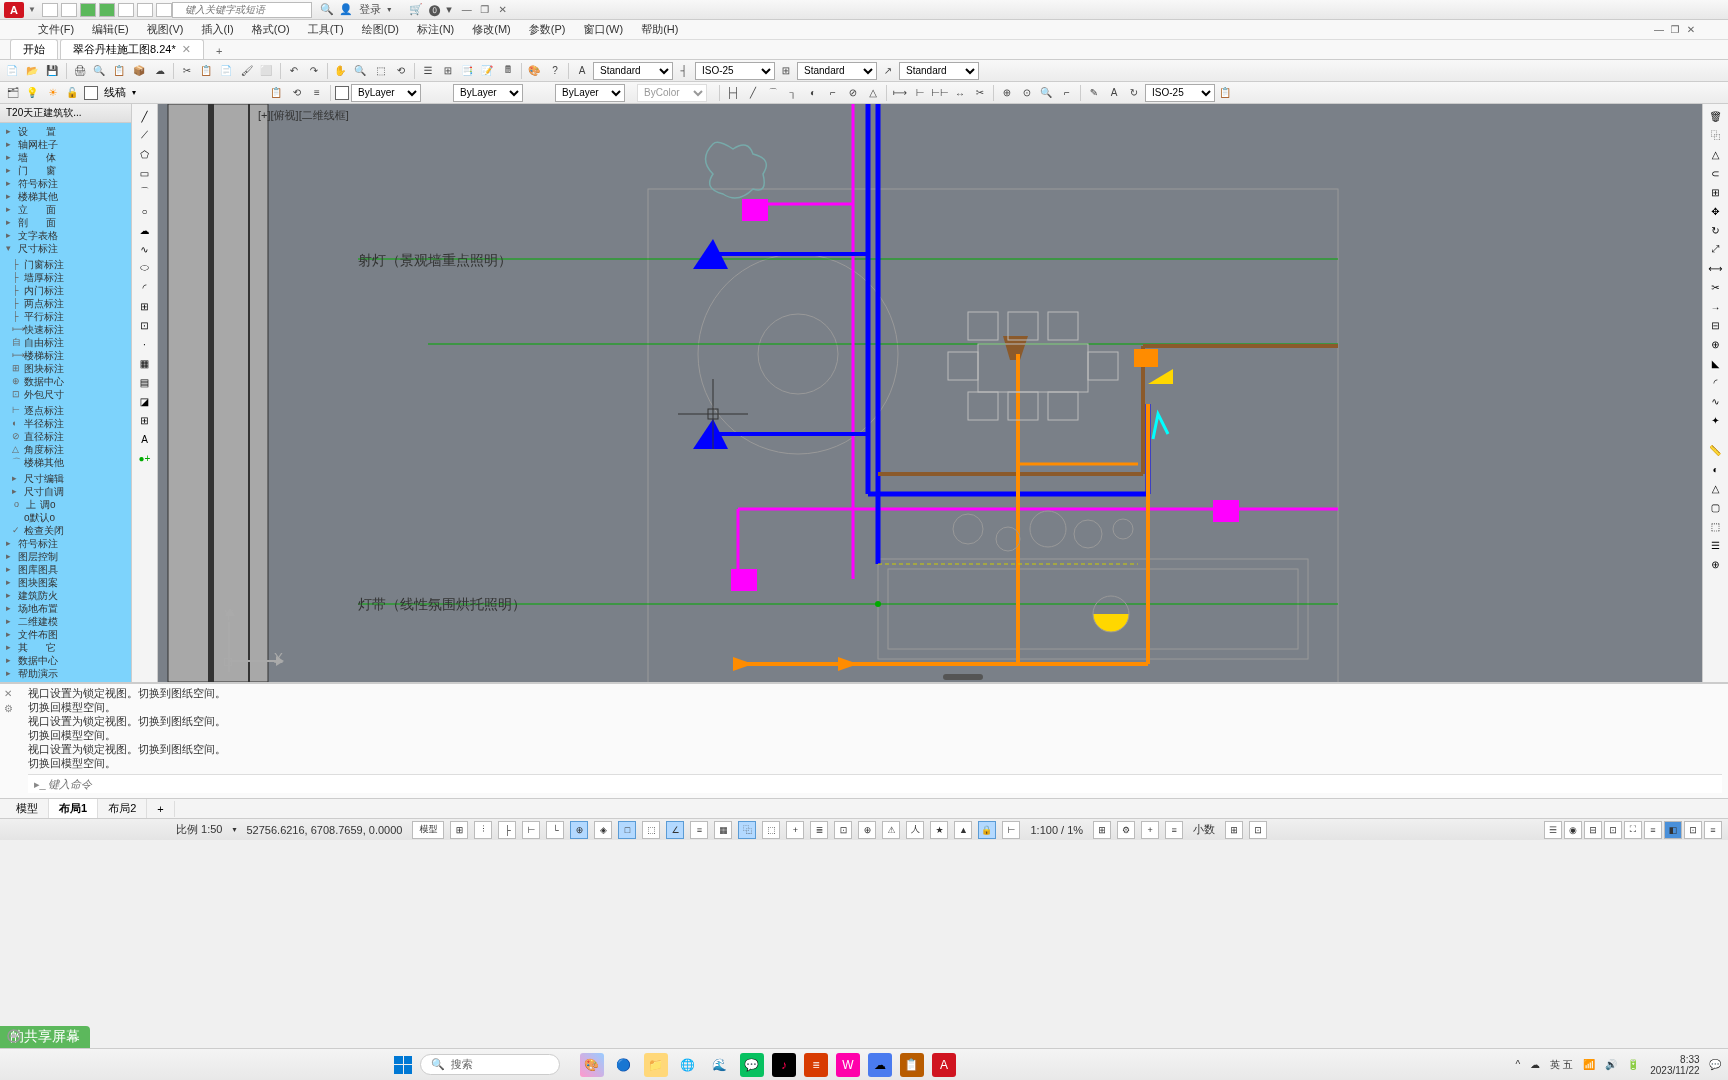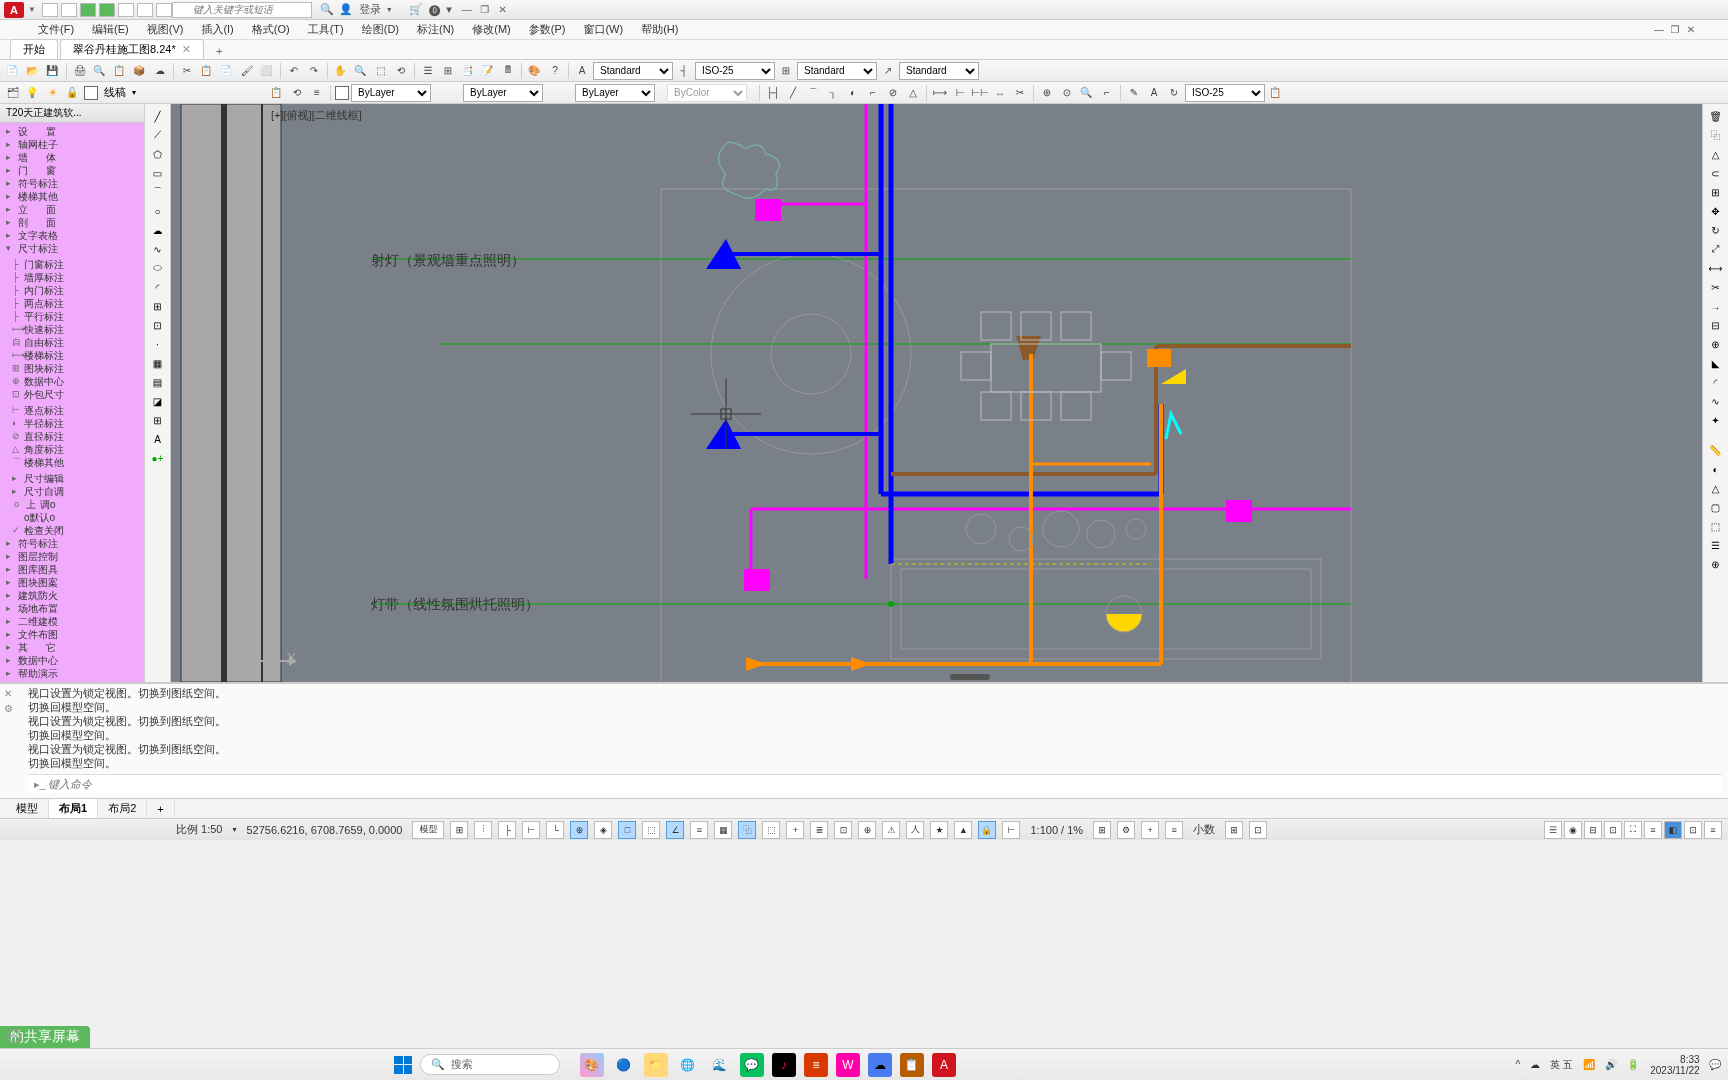--- a/index.html
+++ b/index.html
@@ -4,48 +4,48 @@
   <style>
     * { margin: 0; padding: 0; box-sizing: border-box; font-family: "Microsoft YaHei", sans-serif; }
     body { width: 1728px; height: 1080px; background: #f0f0f0; overflow: hidden; font-size: 11px; position: relative; }
     
     .titlebar { height: 20px; background: linear-gradient(#f8f8f8, #e8e8e8); display: flex; align-items: center; padding: 0 4px; border-bottom: 1px solid #ccc; }
     .app-logo { width: 20px; height: 16px; background: #d01420; color: #fff; font-weight: bold; display: flex; align-items: center; justify-content: center; font-size: 11px; border-radius: 2px; margin-right: 4px; }
     .titlebar-icons { display: flex; gap: 3px; margin-left: 6px; }
     .tb-icon { width: 16px; height: 14px; background: #fff; border: 1px solid #bbb; cursor: pointer; }
     .tb-icon.green { background: #5cb85c; }
     .title-center { flex: 1; text-align: center; color: #555; font-size: 10px; }
-    .search-box { width: 140px; height: 16px; border: 1px solid #bbb; font-size: 10px; padding: 0 20px; color: #999; font-style: italic; }
+    .search-box { width: 140px; height: 16px; border: 1px solid #bbb; font-size: 10px; padding: 0 12px; color: #999; font-style: italic; }
     .login-area { display: flex; gap: 6px; align-items: center; color: #555; padding: 0 8px; }
     .window-controls { display: flex; gap: 4px; }
     .win-ctrl { width: 14px; height: 14px; cursor: pointer; color: #666; font-size: 10px; display: flex; align-items: center; justify-content: center; }
     
     .menubar { height: 20px; background: #f8f8f8; display: flex; align-items: center; padding: 0 30px; gap: 2px; border-bottom: 1px solid #ddd; }
     .menu-item { padding: 2px 8px; cursor: pointer; color: #333; font-size: 11px; }
     .doc-controls { margin-left: auto; display: flex; gap: 2px; }
     
     .tabs { height: 20px; background: #f8f8f8; display: flex; align-items: flex-end; padding: 0 10px; border-bottom: 1px solid #ccc; }
     .tab { padding: 2px 12px; background: #fff; border: 1px solid #ccc; border-bottom: none; border-top-left-radius: 3px; border-top-right-radius: 3px; font-size: 11px; cursor: pointer; margin-right: 2px; }
     .tab.active { background: #fff; }
     .tab-close { margin-left: 6px; color: #999; cursor: pointer; }
     .tab-add { padding: 2px 10px; cursor: pointer; color: #666; }
     
     .toolbar { height: 22px; background: linear-gradient(#f8f8f8, #ececec); display: flex; align-items: center; padding: 0 4px; gap: 2px; border-bottom: 1px solid #ccc; }
     .tb-btn { width: 18px; height: 18px; border: 1px solid transparent; cursor: pointer; display: flex; align-items: center; justify-content: center; font-size: 10px; color: #444; }
     .tb-sep { width: 1px; height: 16px; background: #ccc; margin: 0 2px; }
     .tb-dropdown { height: 18px; border: 1px solid #aaa; background: #fff; font-size: 10px; padding: 0 2px; }
     .tb-dropdown.w80 { width: 80px; }
-    .tb-dropdown.w70 { width: 80px; }
+    .tb-dropdown.w70 { width: 70px; }
     
     .toolbar2 { height: 22px; background: linear-gradient(#f8f8f8, #ececec); display: flex; align-items: center; padding: 0 4px; gap: 2px; border-bottom: 1px solid #ccc; }
     .color-box { width: 14px; height: 14px; border: 1px solid #666; background: #fff; }
     .layer-name { font-size: 11px; padding: 0 4px; }
     
     .main-area { display: flex; height: 578px; }
-    .left-panel { width: 145px; background: #f0abfc; border-right: 1px solid #ccc; overflow: hidden; position: relative; }
+    .left-panel { width: 132px; background: #7dd3fc; border-right: 1px solid #ccc; overflow: hidden; position: relative; }
     .panel-title { background: linear-gradient(#f0f0f0, #e0e0e0); padding: 2px 6px; font-size: 10px; border-bottom: 1px solid #ccc; }
     .tree-items { padding: 2px 4px; font-size: 10px; line-height: 13px; color: #333; }
     .tree-item { display: flex; align-items: center; gap: 2px; cursor: pointer; padding-left: 2px; }
     .tree-icon { width: 10px; display: inline-block; color: #666; font-size: 9px; }
     
     .vtoolbar { width: 26px; background: #f4f4f4; border-right: 1px solid #ccc; padding: 2px 0; }
     .vt-btn { width: 22px; height: 18px; margin: 1px auto; border: 1px solid transparent; cursor: pointer; display: flex; align-items: center; justify-content: center; font-size: 10px; }
     
     .canvas-area { flex: 1; background: #7a8088; position: relative; overflow: hidden; }
     .viewport-label { position: absolute; top: 4px; left: 100px; color: #333; font-size: 11px; }

